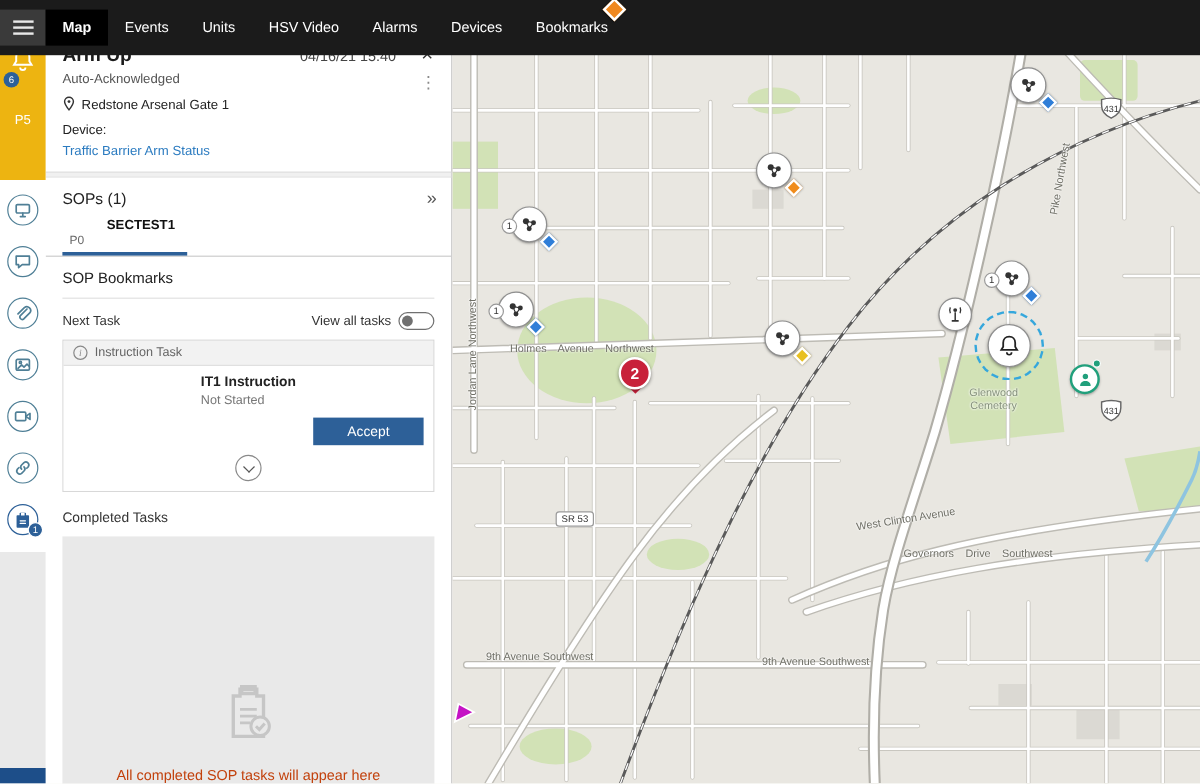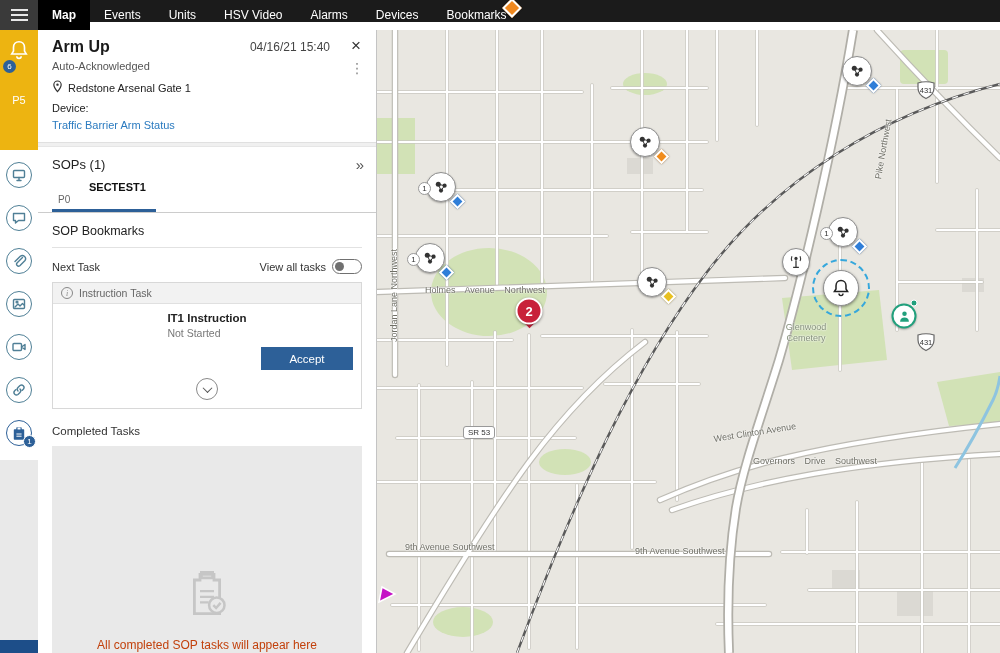--- a/index.html
+++ b/index.html
@@ -1,20 +1,20 @@
 <!DOCTYPE html>
 <html><head>
 <meta charset="utf-8">
 <style>
   * { margin:0; padding:0; box-sizing:border-box; }
   html,body { width:1000px; height:653px; font-family:"Liberation Sans", sans-serif; background:#fff; overflow:hidden; }
   .app { position:relative; width:1000px; height:653px; overflow:hidden; }
 
   
-  .topbar { position:absolute; left:0; top:0; width:1000px; height:22px; background:#1b1b1b; display:flex; align-items:flex-start; z-index:10; }
+  .topbar { position:absolute; left:0; top:0; width:1000px; height:46px; background:#1b1b1b; display:flex; align-items:center; z-index:10; }
   .hamburger { width:38px; height:30px; background:#3a3a3a; display:flex; flex-direction:column; justify-content:center; align-items:center; gap:3px; cursor:pointer; }
   .hamburger span { display:block; width:17px; height:2px; background:#e8e8e8; }
   .nav-item { color:#fff; font-size:12px; line-height:30px; padding:0 14px; cursor:pointer; }
   .nav-item.active { background:#000; font-weight:bold; }
 
   
   .rail { position:absolute; left:0; top:30px; width:38px; height:623px; background:#fff; display:flex; flex-direction:column; z-index:5; }
   .rail-alarm { height:120px; background:#edb411; position:relative; cursor:pointer; }
   .rail-bell { position:absolute; left:8px; top:9px; }
   .rail-bell-badge { position:absolute; left:3px; top:30px; width:13px; height:13px; border-radius:50%; background:#2d6098; color:#fff; font-size:8px; display:flex; align-items:center; justify-content:center; }
@@ -339,21 +339,21 @@
       <use href="#pkwy" style="stroke:#ffffff;stroke-width:6.5;fill:none"></use>
 
       <use href="#railrd" style="stroke:#5a5a5a;stroke-width:2.4;fill:none"></use>
       <use href="#railrd" style="stroke:#ffffff;stroke-width:1.1;fill:none;stroke-dasharray:6 6"></use>
 
       <path d="M578 438 C596 410 606 390 616 370 C621 360 622 352 623 346" stroke="#8ec4e0" stroke-width="3" fill="none"></path>
     </svg>
 
     <span class="mlabel" style="left:12px; top:312px; transform:rotate(-90deg); transform-origin:0 0;">Jordan Lane Northwest</span>
     <span class="mlabel ws" style="left:48px; top:255px;">Holmes Avenue Northwest</span>
-    <span class="mlabel glenwood" style="left:396px; top:292px;">Glenwood Cemetery</span>
+    <span class="mlabel glenwood" style="left:418px; top:292px;">Glenwood Cemetery</span>
     <span class="mlabel" style="left:336px; top:404px; transform:rotate(-9deg); transform-origin:0 0;">West Clinton Avenue</span>
     <span class="mlabel ws" style="left:376px; top:426px;">Governors Drive Southwest</span>
     <span class="mlabel" style="left:28px; top:512px;">9th Avenue Southwest</span>
     <span class="mlabel" style="left:258px; top:516px;">9th Avenue Southwest</span>
     <span class="mlabel" style="left:496px; top:148px; transform:rotate(-80deg); transform-origin:0 0;">Pike Northwest</span>
     <span class="sr-chip" style="left:86px; top:396px;">SR 53</span>
     <span class="shield" style="left:538px; top:50px;">
       <svg width="22" height="20" viewBox="0 0 22 20">
           <path d="M3 3 Q11 0.5 19 3 L19 8 Q19 15 11 18.5 Q3 15 3 8 Z" fill="#fff" stroke="#666" stroke-width="1.2"></path>
           <text x="11" y="13" font-size="7.5" text-anchor="middle" fill="#333" font-family="Liberation Sans, sans-serif">431</text>

